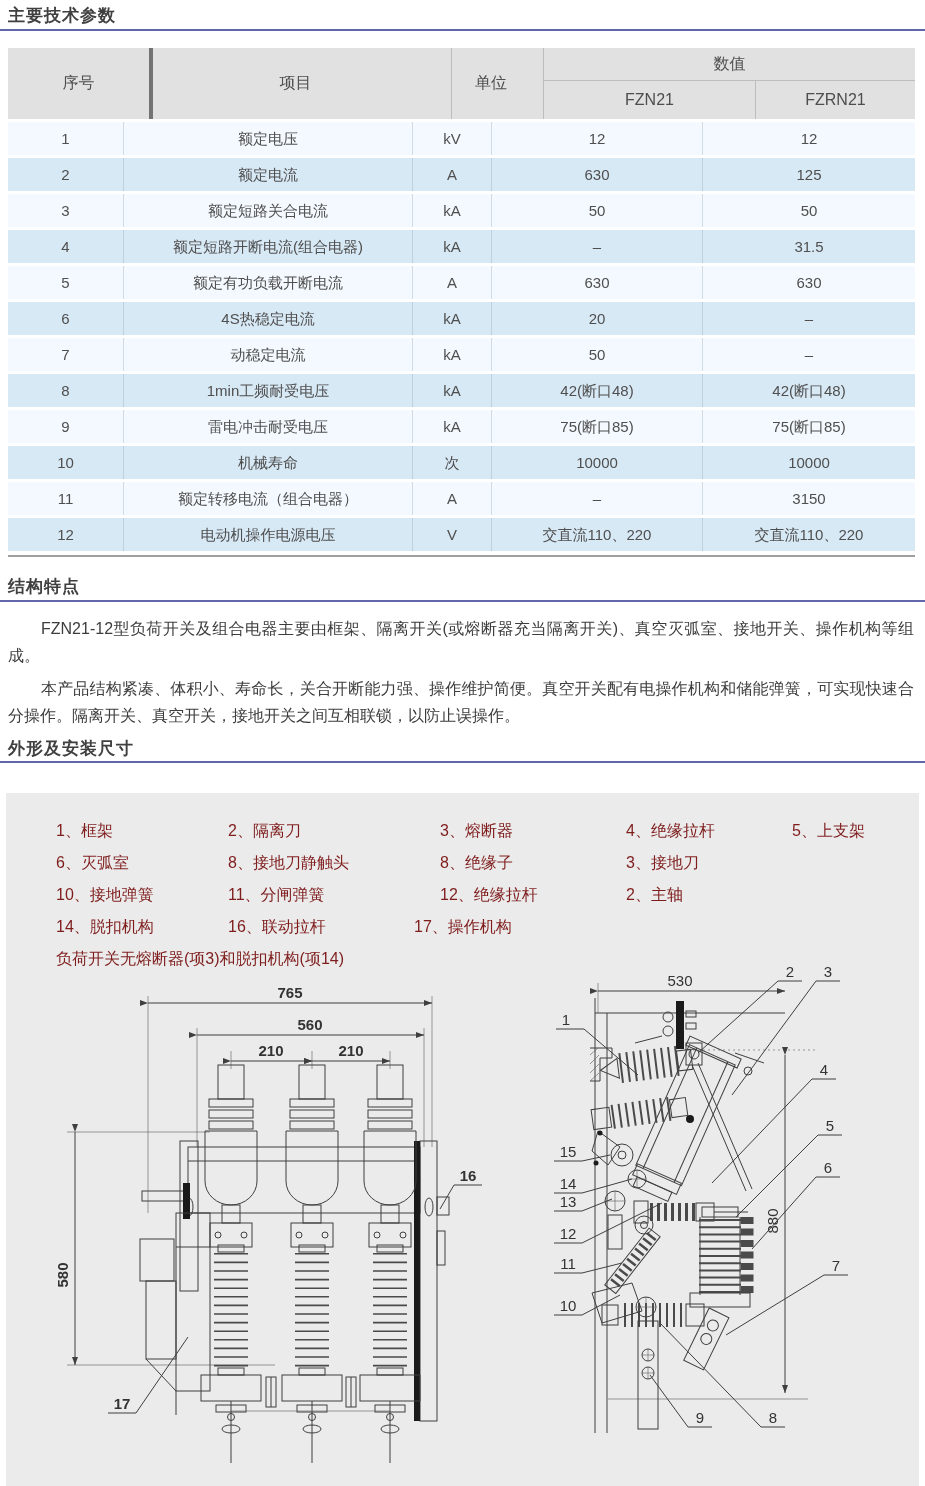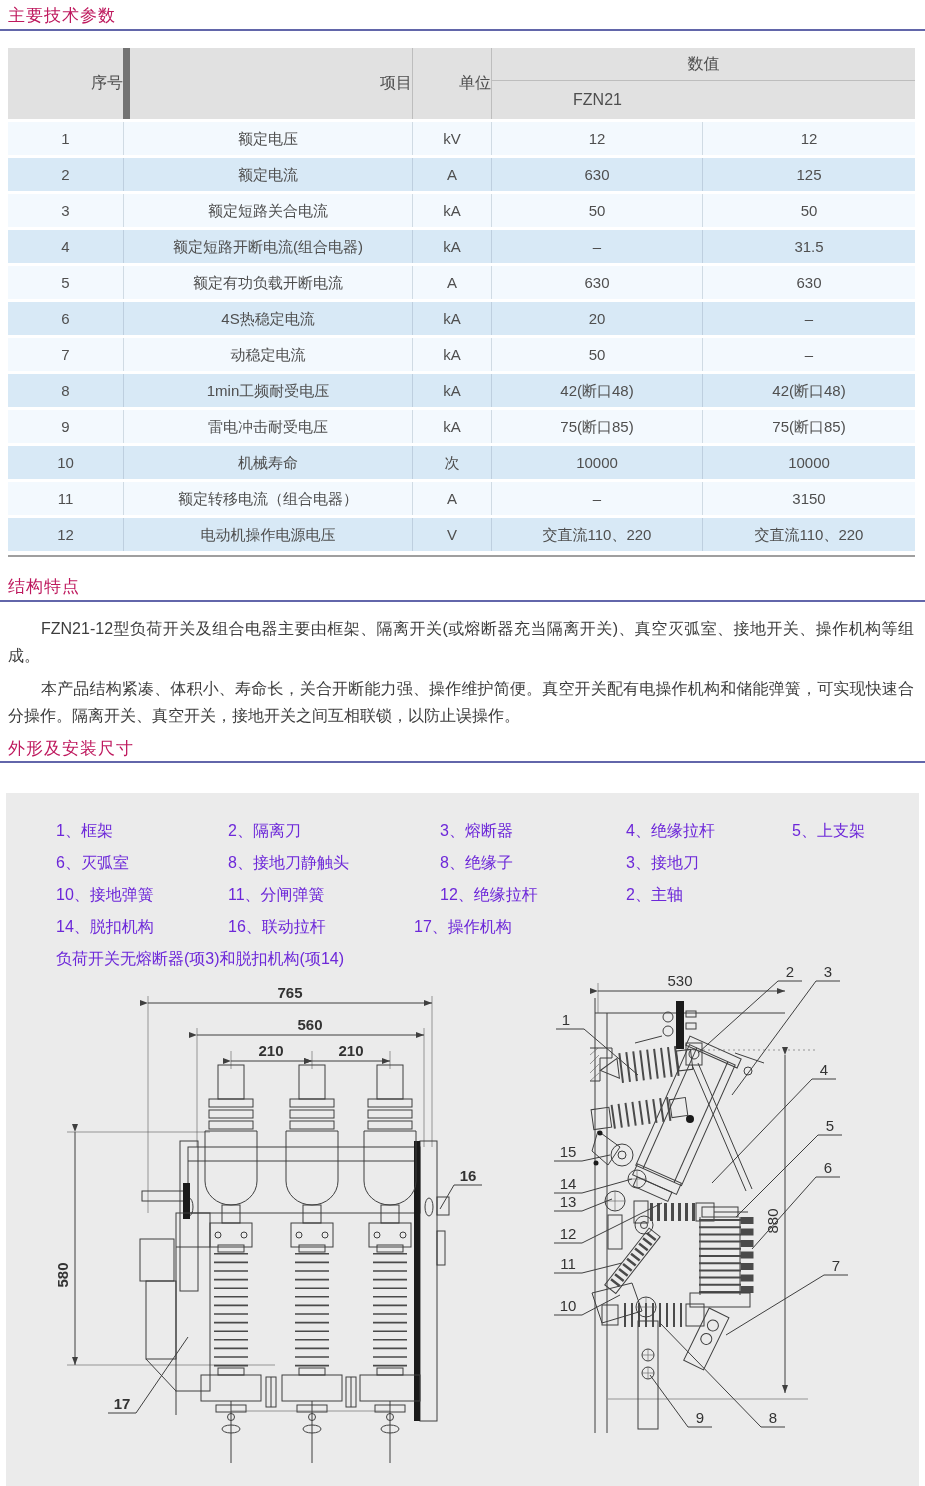--- a/index.html
+++ b/index.html
@@ -1,27 +1,27 @@
 <!DOCTYPE html>
 <html><head>
 <meta charset="utf-8">
 <style>
   html,body{margin:0;padding:0;background:#ffffff;}
   .page{position:relative;width:925px;height:1486px;background:#ffffff;overflow:hidden;
         font-family:"Liberation Sans","DejaVu Sans",sans-serif;}
-  .sec-title{position:absolute;left:8px;margin:0;font-size:17px;font-weight:normal;
-             color:#be185d;letter-spacing:1px;white-space:nowrap;}
+  .sec-title{position:absolute;left:8px;margin:0;font-size:17px;font-weight:bold;
+             color:#404040;letter-spacing:1px;white-space:nowrap;}
   .rule{position:absolute;left:0;width:925px;height:2px;background:#6266aa;}
 
   
   .tbl{position:absolute;top:48px;left:8px;width:907px;}
   .thead{display:flex;height:71px;background:#e1e1e1;color:#4e4e4e;font-size:16px;}
-  .thead .hc{display:flex;align-items:center;justify-content:flex-end;box-sizing:border-box;}
+  .thead .hc{display:flex;align-items:center;justify-content:center;box-sizing:border-box;margin-left:13px;}
   .hc.c0{width:115px;}
-  .hc.c1{width:289px;border-left:7px solid #737373;}
+  .hc.c1{width:289px;border-left:4px solid #737373;}
   .hc.c2{width:79px;border-left:1px solid #bdbdbd;}
   .hc.c3{flex:1;border-left:1px solid #bdbdbd;flex-direction:column;align-items:stretch;padding:0;}
   .val-top{height:32px;line-height:32px;text-align:center;border-bottom:1px solid #bdbdbd;}
   .val-models{display:flex;flex:1;}
   .val-models div{display:flex;align-items:center;justify-content:center;box-sizing:border-box;}
   .vm0{width:211px;}
   .vm1{flex:1;border-left:1px solid #bdbdbd;}
   .tr{display:flex;height:33px;margin-top:3px;font-size:15px;color:#4f4f4f;}
   .tr:nth-child(odd){background:#f3f9fe;}
   .tr:nth-child(even){background:#d8e9f6;}
@@ -32,21 +32,21 @@
   .td.c3{width:211px;border-left:1px solid rgba(130,150,170,0.30);}
   .td.c4{flex:1;border-left:1px solid rgba(130,150,170,0.30);}
   .tbl-bottom{position:absolute;top:555px;left:8px;width:907px;height:2px;background:#9f9f9f;}
 
   
   .para{position:absolute;left:8px;width:906px;margin:0;font-size:16px;line-height:27px;
         color:#3d3d3d;text-indent:33px;text-align:justify;}
 
   
   .panel{position:absolute;top:793px;left:6px;width:913px;height:693px;background:#ebebeb;}
-  .legend{position:absolute;top:22px;left:50px;right:10px;color:#6d28d9;font-size:16px;}
+  .legend{position:absolute;top:22px;left:50px;right:10px;color:#7f1d1d;font-size:16px;}
   .leg-row{display:flex;height:32px;line-height:32px;}
   .leg-cell{display:inline-block;white-space:nowrap;overflow:hidden;}
   .lcol0{width:172px;}.lcol1{width:212px;}.lcol2{width:186px;}.lcol3{width:166px;}.lcol4{flex:1;}
   .leg-note{height:32px;line-height:32px;white-space:nowrap;}
 
   
   .dwg{position:absolute;}
   .dwg svg{display:block;}
   .s{stroke:#3f3f3f;stroke-width:1;fill:none;}
   .thin{stroke:#5a5a5a;stroke-width:0.6;fill:none;}
@@ -65,20 +65,21 @@
 
   <div class="tbl">
     <div class="thead">
       <div class="hc c0">序号</div>
       <div class="hc c1">项目</div>
       <div class="hc c2">单位</div>
       <div class="hc c3">
         <div class="val-top">数值</div>
         <div class="val-models">
           <div class="vm0">FZN21</div>
+          <div class="vm1">FZRN21</div>
         </div>
       </div>
     </div>
     <div>
     <div class="tr">
       <div class="td c0">1</div>
       <div class="td c1">额定电压</div>
       <div class="td c2">kV</div>
       <div class="td c3">12</div>
       <div class="td c4">12</div>

